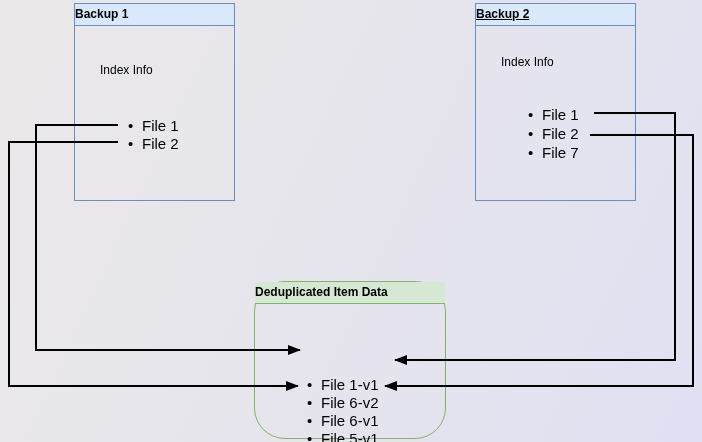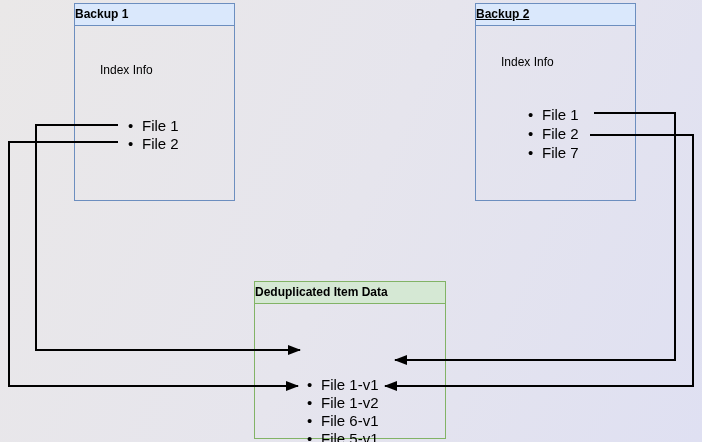--- a/index.html
+++ b/index.html
@@ -11,21 +11,21 @@
     background: linear-gradient(115deg, #eae8e8 0%, #e6e5ed 50%, #dfe0f2 100%);
     font-family: "Liberation Sans", sans-serif;
     color: #000000;
   }
   .box {
     position: absolute;
     border: 1px solid;
     background: transparent;
   }
   .box.blue  { border-color: var(--blue-border, #6c8ebf); }
-  .box.green { border-color: var(--green-border, #82b366); }
+  .box.green { border-color: var(--green-border, #82b366); border-radius: 31px; }
   .box-header {
     height: 21px;
     line-height: 21px;
     text-align: left;
     font-weight: bold;
     font-size: 12px;
     border-bottom: 1px solid;
     white-space: nowrap;
     overflow: hidden;
   }
@@ -106,21 +106,21 @@
       <li>File 1</li>
       <li>File 2</li>
       <li>File 7</li>
     </ul>
   </div>
 
   <div class="box green dedup">
     <div class="box-header">Deduplicated Item Data</div>
     <ul class="file-list">
       <li>File 1-v1</li>
-      <li>File 1-v2</li>
+      <li>File 6-v2</li>
       <li>File 6-v1</li>
       <li>File 5-v1</li>
     </ul>
   </div>
 
   <svg class="connections" viewBox="0 0 702 442">
     <defs>
       <marker id="arrowhead" markerUnits="userSpaceOnUse" markerWidth="13" markerHeight="10" viewBox="0 0 13 10" refX="12" refY="5" orient="auto">
         <path d="M0 0 L13 5 L0 10 Z"></path>
       </marker>

